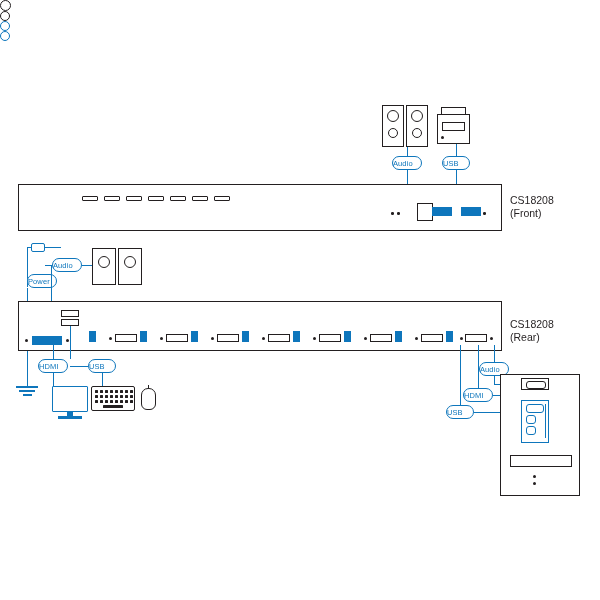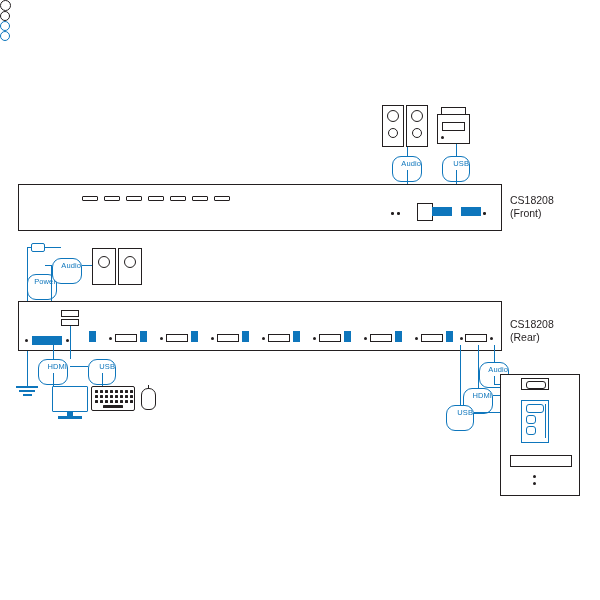--- a/index.html
+++ b/index.html
@@ -34,22 +34,22 @@
   }
   .pill {
     position: absolute;
     box-sizing: border-box;
     border: 1px solid #0e76bc;
     border-radius: 9px;
     background: #ffffff;
     color: #0e76bc;
     font-size: 7.5px;
     line-height: 13px;
-    height: 26px;
-    text-align: right;
+    height: 14px;
+    text-align: left;
     letter-spacing: 0.1px;
   }
   .line {
     position: absolute;
     background: #0e76bc;
   }
   .hline { height: 1px; }
   .vline { width: 1px; }
 
   

